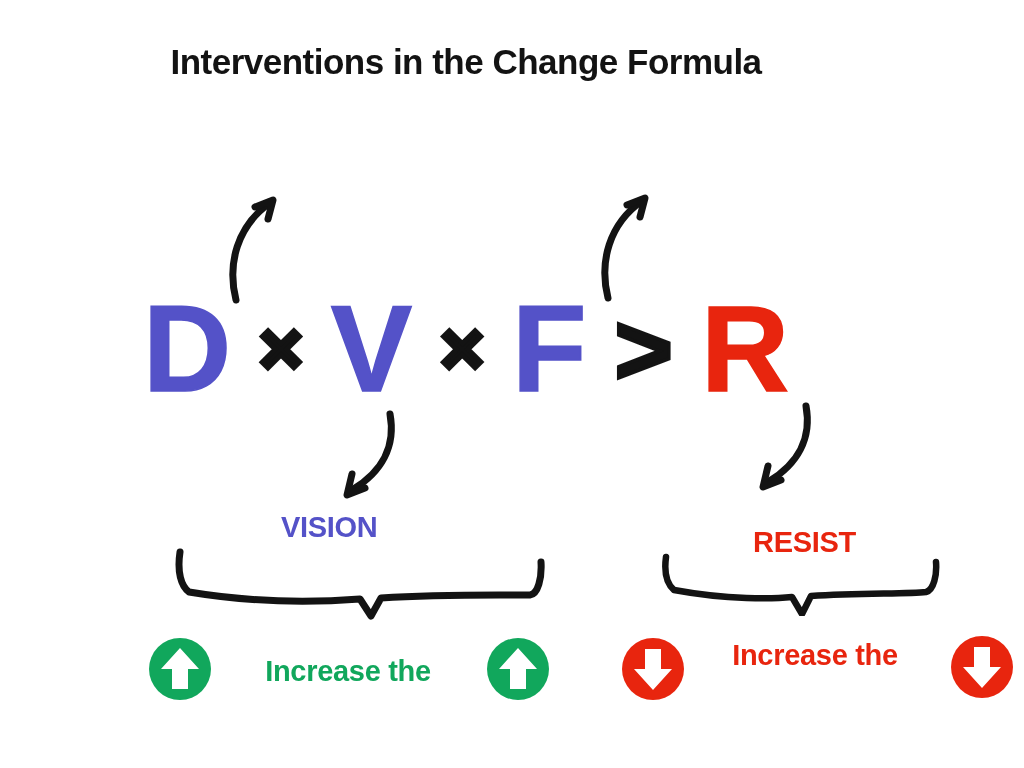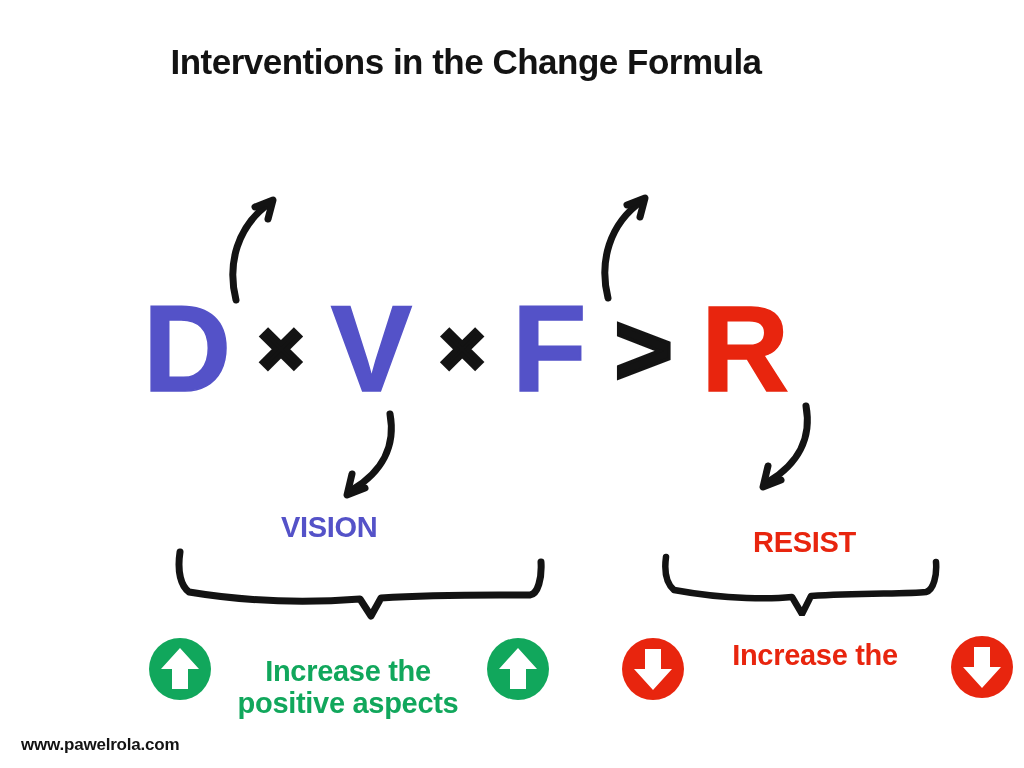--- a/index.html
+++ b/index.html
@@ -143,21 +143,20 @@
   </span>
 
   <span class="badge badge-green inc-badge-1">
     <svg viewBox="0 0 64 64">
         <circle cx="32" cy="32" r="31"></circle>
         <path d="M32 11 L13 32 H24 V52 H40 V32 H51 Z"></path>
       </svg>
   </span>
   <div class="caption caption-increase">
     <div>Increase the</div>
-    <div>positive aspects</div>
   </div>
   <span class="badge badge-green inc-badge-2">
     <svg viewBox="0 0 64 64">
         <circle cx="32" cy="32" r="31"></circle>
         <path d="M32 11 L13 32 H24 V52 H40 V32 H51 Z"></path>
       </svg>
   </span>
 
   <span class="badge badge-red dec-badge-1">
     <svg viewBox="0 0 64 64">
@@ -168,15 +167,14 @@
   <div class="caption caption-decrease">
     <div>Increase the</div>
   </div>
   <span class="badge badge-red dec-badge-2">
     <svg viewBox="0 0 64 64">
         <circle cx="32" cy="32" r="31"></circle>
         <path d="M32 53 L13 32 H24 V12 H40 V32 H51 Z"></path>
       </svg>
   </span>
 
-  <div class="watermark">www.pawelrola.com</div>
 
 </div>
 
 </body></html>

